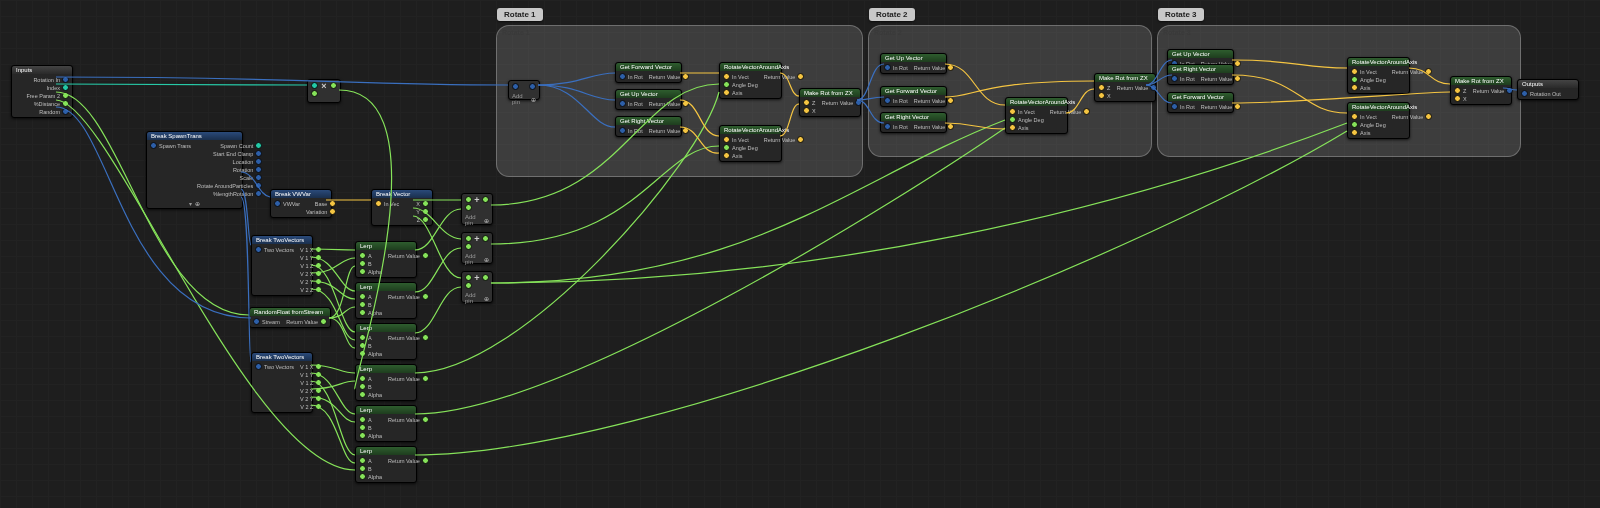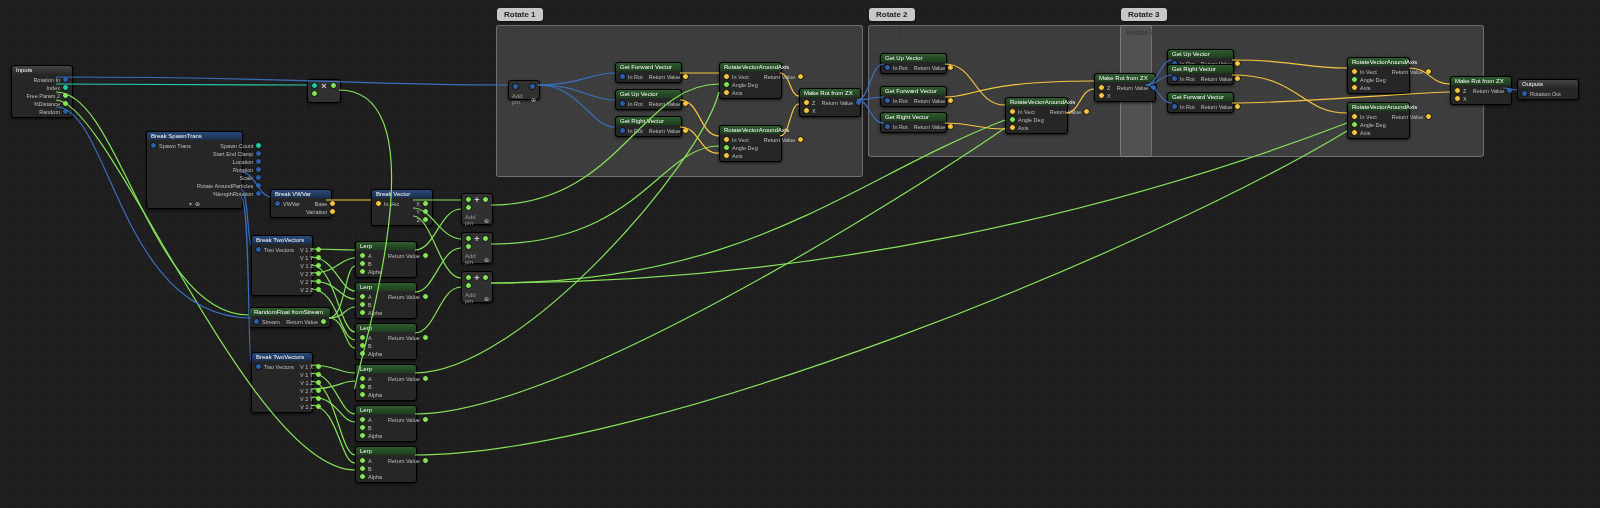--- a/index.html
+++ b/index.html
@@ -1,17 +1,17 @@
 <!DOCTYPE html>
 <html><head>
 <meta charset="utf-8">
 <style>
 html,body{margin:0;padding:0;width:1600px;height:508px;background:#1e1e1e;font-family:Arial,Helvetica,sans-serif;font-size:6px;color:#cfcfcf;overflow:hidden;position:relative}
 body::before{content:"";position:absolute;inset:0;background-image:linear-gradient(#2a2a2a 1px,transparent 1px),linear-gradient(90deg,#2a2a2a 1px,transparent 1px);background-size:16px 16px;opacity:.4}
-.group{position:absolute;background:rgba(120,120,120,.35);border:1px solid rgba(160,160,160,.5);border-radius:3px}
+.group{position:absolute;background:rgba(120,120,120,.35);border:1px solid rgba(160,160,160,.5);border-radius:13px}
 .group-label{position:absolute;top:-18px;left:0;background:#c8c8c8;color:#222;padding:2px 7px;border-radius:3px;font-size:8px;font-weight:bold;box-shadow:0 1px 2px rgba(0,0,0,.6)}
 .group-title{position:absolute;top:3px;left:5px;font-size:7px;color:#3a3a3a;font-weight:bold}
 .node{position:absolute;background:#262626;border:1px solid #000;border-radius:3px;box-shadow:0 1px 3px rgba(0,0,0,.7);min-width:60px}
 .node-hdr{padding:1px 4px;border-radius:3px 3px 0 0;font-size:6px;white-space:nowrap;color:#fff;background:linear-gradient(#2e5d2e,#1e3d1e)}
 .node-hdr.blue{background:linear-gradient(#2a4a7a,#1a2f4d)}
 .node-hdr.grey{background:linear-gradient(#444,#2a2a2a)}
 .node-body{padding:2px 3px;display:flex;justify-content:space-between;gap:6px}
 .col{display:flex;flex-direction:column;gap:1px}
 .pin{display:flex;align-items:center;gap:2px;white-space:nowrap;font-size:5.5px;color:#bfbfbf}
 .pin.o{flex-direction:row-reverse}
@@ -36,21 +36,21 @@
 <body>
 
 <div class="group" style="left:496px;top:25px;width:365px;height:150px">
   <div class="group-label">Rotate 1</div>
   <div class="group-title">Rotate 1</div>
 </div>
 <div class="group" style="left:868px;top:25px;width:282px;height:130px">
   <div class="group-label">Rotate 2</div>
   <div class="group-title">Rotate 2</div>
 </div>
-<div class="group" style="left:1120px;top:25px;width:362px;height:130px">
+<div class="group" style="left:1157px;top:25px;width:362px;height:130px">
   <div class="group-label">Rotate 3</div>
   <div class="group-title">Rotate 3</div>
 </div>
 
 <div class="node" style="left:11px;top:65px;width:45px">
   <div class="node-hdr grey">Inputs</div>
   <div class="node-body">
       <div class="col" style="width:100%">
     <span class="pin o">
           <span class="dot d-struct"></span>

